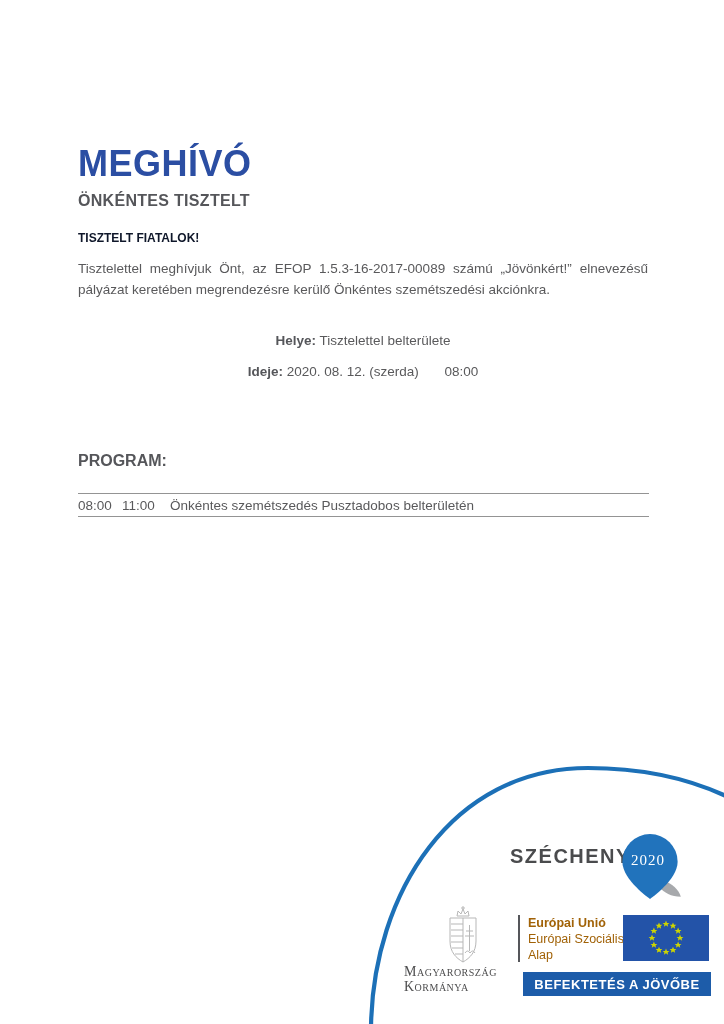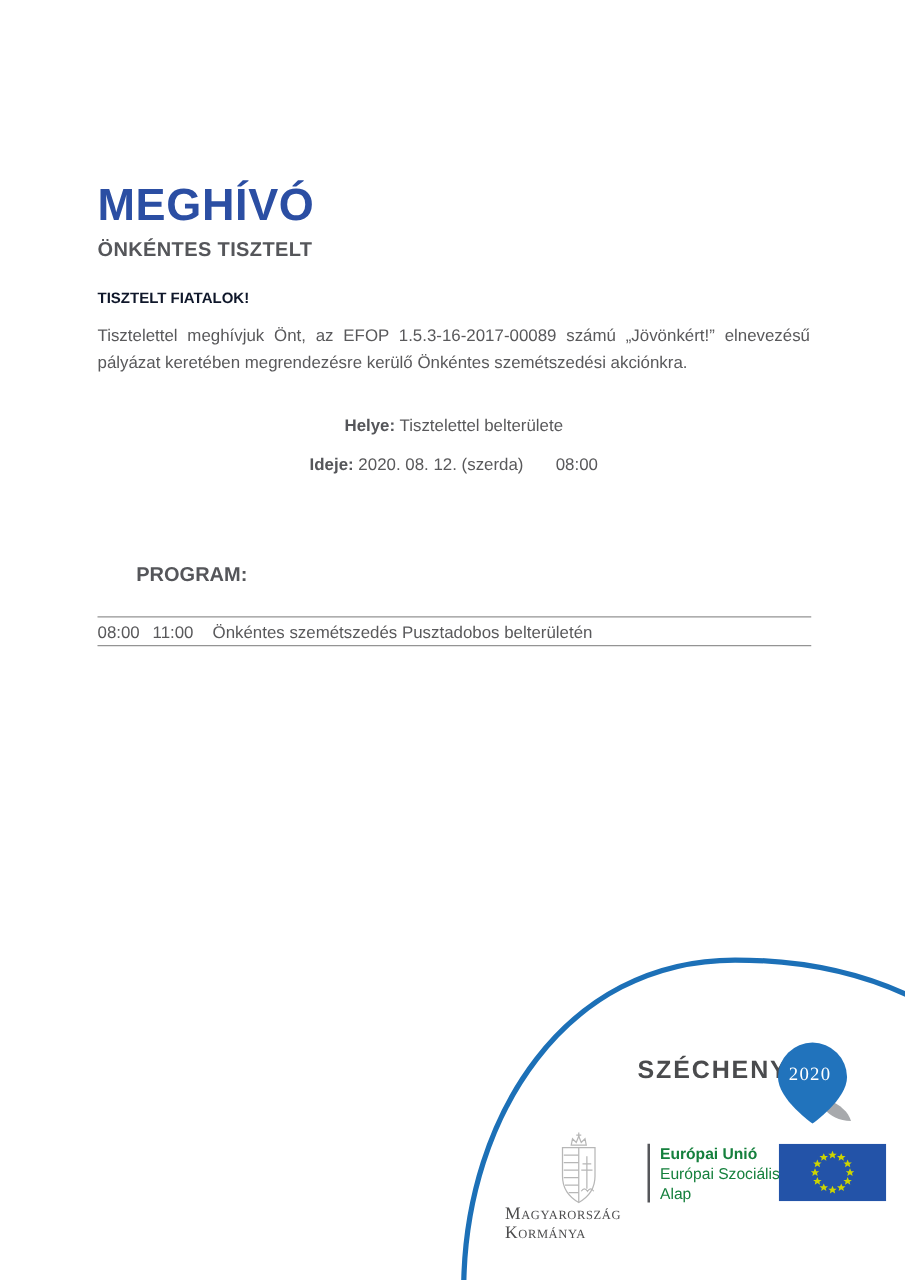--- a/index.html
+++ b/index.html
@@ -33,21 +33,21 @@
     position:absolute;left:78px;width:570px;text-align:center;
     font-size:13.5px;color:#59595B;
   }
   .meta-location{top:333px;}
   .meta-date{top:364px;}
   .meta-line b{color:#55565A;}
   .meta-time{margin-left:22px;}
   
   .program-heading{
     position:absolute;left:78px;top:452px;
-    font-size:16px;font-weight:bold;color:#55565A;margin-left:31px;
+    font-size:16px;font-weight:bold;color:#55565A;
   }
   .program-table{
     position:absolute;left:78px;top:493px;width:571px;
     border-top:1.5px solid #949494;border-bottom:1.5px solid #949494;
   }
   .program-row{
     display:flex;align-items:center;
     height:22px;font-size:13.5px;color:#59595B;
   }
   .cell-start{width:44px;}
@@ -64,21 +64,21 @@
     font-size:15px;color:#ffffff;letter-spacing:1px;font-weight:400;
   }
   .coa-box{position:absolute;left:443px;top:905px;width:40px;height:60px;}
   .gov-text{
     position:absolute;left:404px;top:964px;width:122px;text-align:left;
     font-family:"Liberation Serif","DejaVu Serif",serif;
     font-variant:small-caps;letter-spacing:0.5px;
     font-size:14px;line-height:15px;color:#4D4D4E;
   }
   .eu-divider{position:absolute;left:518px;top:915px;width:2px;height:47px;background:#55565A;}
-  .eu-text{position:absolute;left:528px;top:915px;font-size:12.5px;line-height:16px;color:#15803d;}
+  .eu-text{position:absolute;left:528px;top:915px;font-size:12.5px;line-height:16px;color:#a16207;}
   .eu-text .bold{font-weight:bold;}
   .eu-flag{position:absolute;left:623px;top:915px;width:86px;height:46px;}
   .invest-banner{
     position:absolute;left:523px;top:972px;width:188px;height:24px;
     background:#1D5CA9;color:#ffffff;font-size:13px;font-weight:bold;
     letter-spacing:0.5px;display:flex;align-items:center;justify-content:center;
   }
 </style>
 </head>
 <body>
@@ -157,14 +157,15 @@
     <use href="#star" x="55.1" y="30"></use>
     <use href="#star" x="50" y="35.1"></use>
     <use href="#star" x="43" y="37"></use>
     <use href="#star" x="36" y="35.1"></use>
     <use href="#star" x="30.9" y="30"></use>
     <use href="#star" x="29" y="23"></use>
     <use href="#star" x="30.9" y="16"></use>
     <use href="#star" x="36" y="10.9"></use>
   </svg>
 
+  <div class="invest-banner">BEFEKTETÉS A JÖVŐBE</div>
 
 </div>
 
 </body></html>

